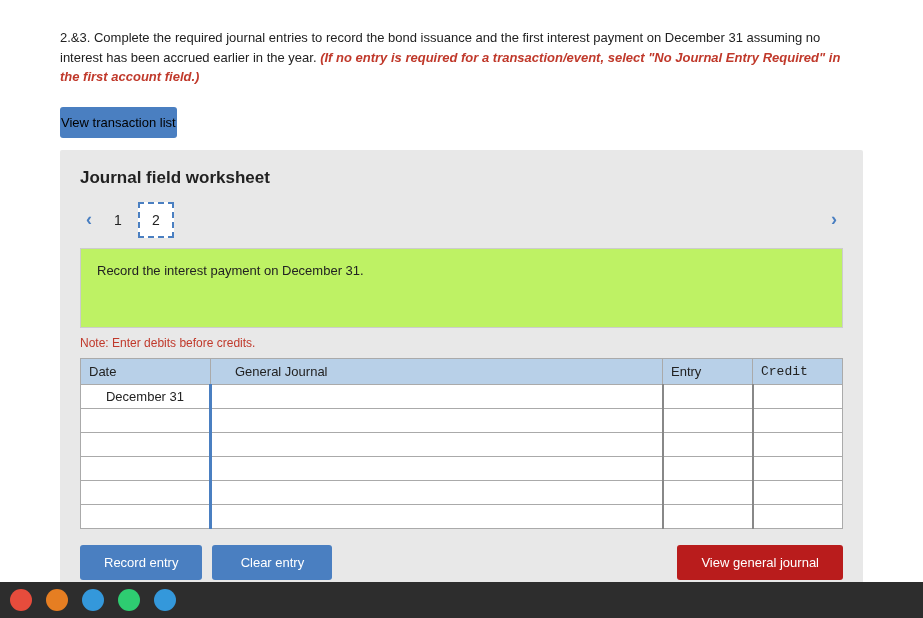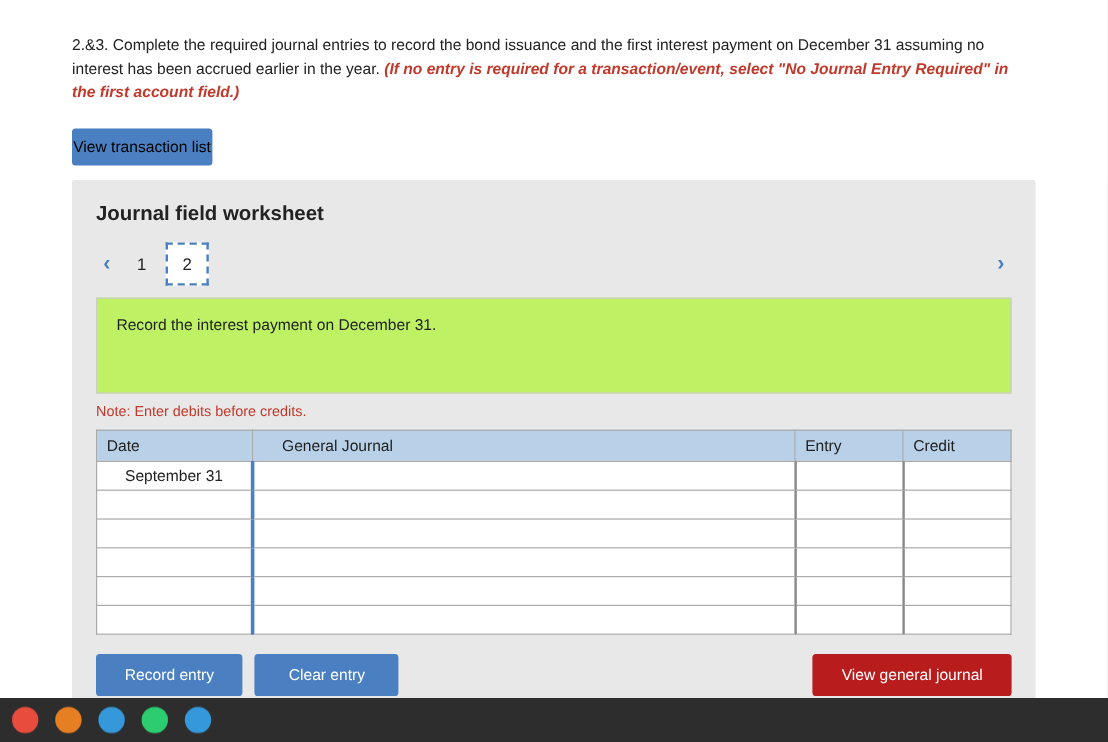--- a/index.html
+++ b/index.html
@@ -111,21 +111,21 @@
       background: #b8d0e8;
       border: 1px solid #aaa;
       padding: 5px 8px;
       text-align: left;
       font-size: 13px;
       font-weight: normal;
     }
     .journal-table th.date-col { width: 130px; }
     .journal-table th.journal-col { width: auto; padding-left: 24px; }
     .journal-table th.debit-col { width: 90px; }
-    .journal-table th.credit-col { width: 90px; }
+    .journal-table th.credit-col { width: 90px; font-family: Liberation Mono, monospace; }
     .journal-table td {
       border: 1px solid #aaa;
       padding: 0;
       height: 24px;
     }
     .journal-table td.date-cell {
       text-align: center;
       font-size: 13px;
       padding: 4px 6px;
     }
@@ -237,21 +237,21 @@
       <thead>
         <tr>
           <th class="date-col">Date</th>
           <th class="journal-col">General Journal</th>
           <th class="debit-col">Entry</th>
           <th class="credit-col">Credit</th>
         </tr>
       </thead>
       <tbody>
         <tr>
-          <td class="date-cell">September 31</td>
+          <td class="date-cell">December 31</td>
           <td class="has-input"><input type="text" style=""></td>
           <td class="has-input-right"><input type="text" style=""></td>
           <td class="has-input-right"><input type="text" style=""></td>
         </tr>
         <tr>
           <td class="date-cell"></td>
           <td class="has-input"><input type="text" style=""></td>
           <td class="has-input-right"><input type="text" style=""></td>
           <td class="has-input-right"><input type="text" style=""></td>
         </tr>

